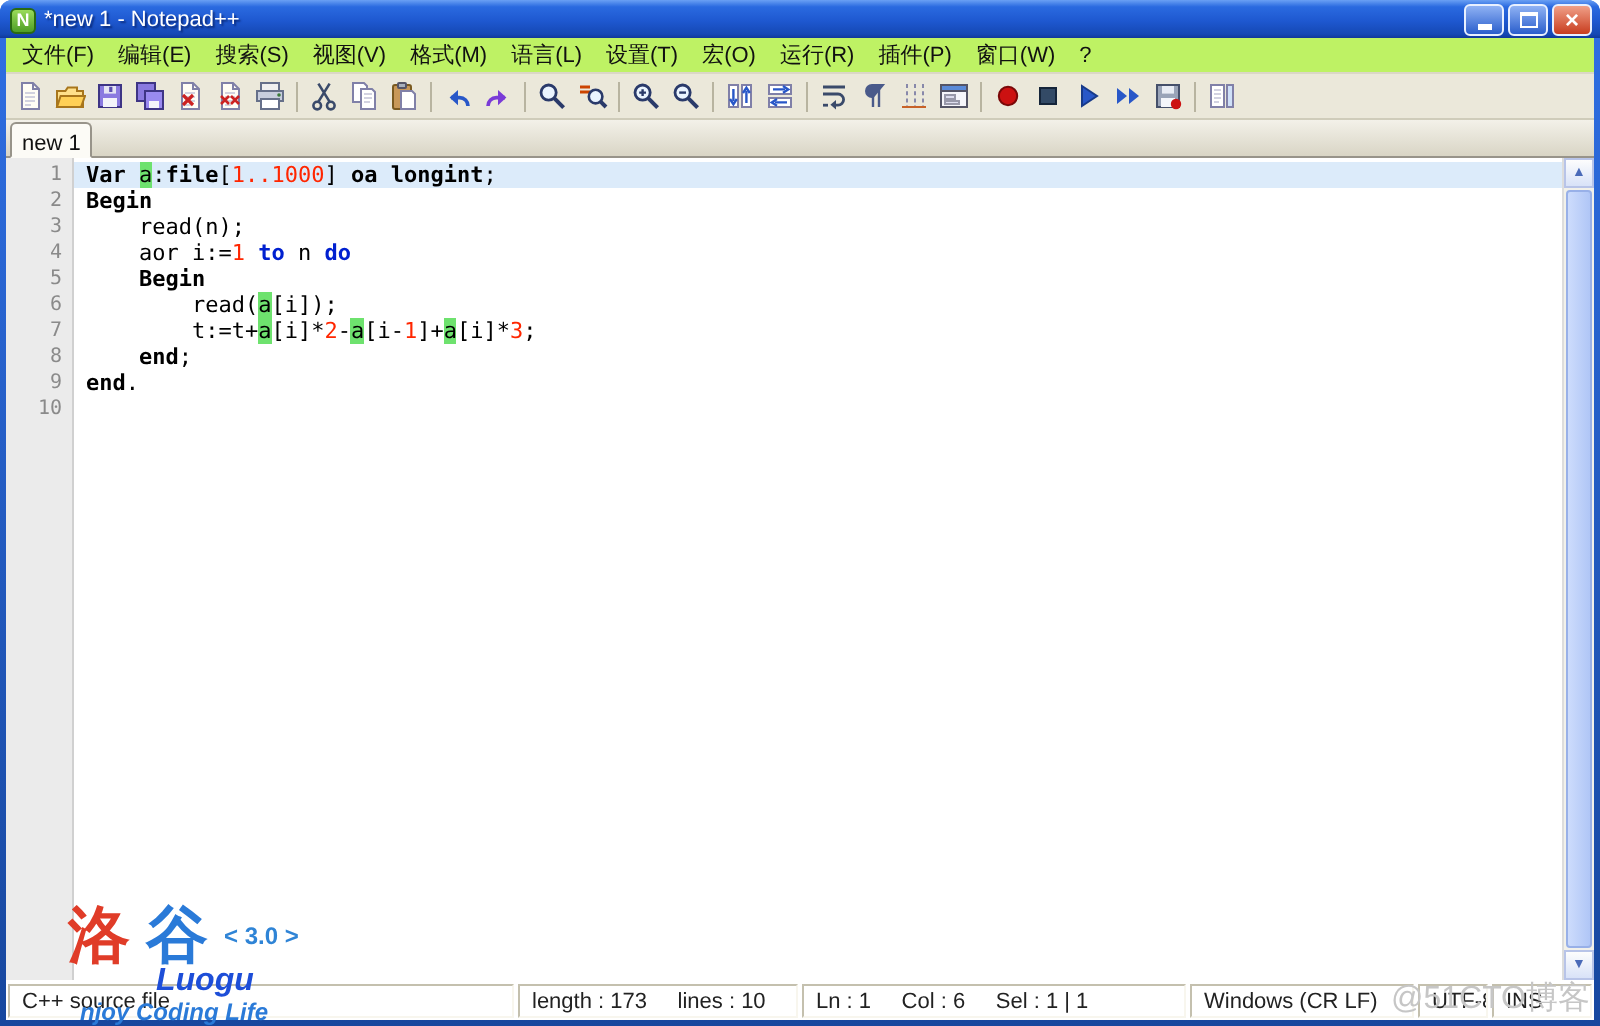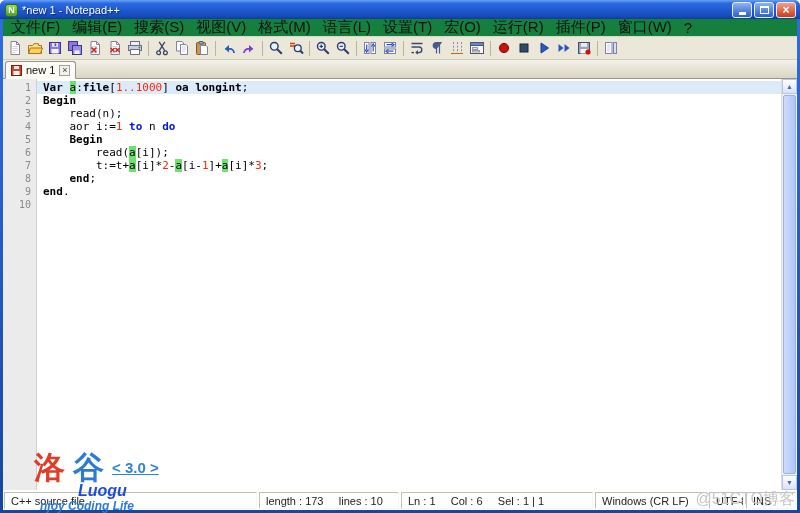--- a/index.html
+++ b/index.html
@@ -18,34 +18,34 @@
   .win-controls{display:flex;gap:2px;}
   .wc{width:20px;height:16px;border:1px solid #e8f0ff;border-radius:3px;display:flex;align-items:center;
     justify-content:center;padding:0;cursor:default;}
   .wc.min,.wc.max{background:linear-gradient(180deg,#8fb2f4,#2a5ecc);}
   .wc.close{background:linear-gradient(180deg,#f0a088,#c83c1e);}
   .g-min{width:7px;height:3px;background:#fff;margin-top:7px;}
   .g-max{width:9px;height:8px;border:1px solid #fff;border-top:2px solid #fff;}
   .g-close{color:#fff;font-size:12px;font-weight:bold;line-height:1;}
   
   .content{flex:1;margin:0 3px 3px;display:flex;flex-direction:column;background:#ebe8da;min-height:0;}
-  .menubar{height:18px;display:flex;align-items:center;padding-left:2px;background:#15803d;
-    border-bottom:1px solid #dbd7c7;font-size:15px;color:#111;text-align:right;}
+  .menubar{height:18px;display:flex;align-items:center;padding-left:2px;background:#bef264;
+    border-bottom:1px solid #dbd7c7;font-size:11px;color:#111;text-align:right;}
   .menu-item{padding:1px 6px;white-space:nowrap;}
   .toolbar{height:23px;display:flex;align-items:center;padding:1px 2px;background:#ebe8da;
     border-bottom:1px solid #cfccba;}
   .tb-btn{width:20px;height:20px;border:1px solid transparent;background:transparent;display:flex;
     align-items:center;justify-content:center;padding:0;}
   .tb-sep{width:1px;height:15px;background:#b8b4a0;margin:0 3px;flex:none;}
   
   .tabbar{height:19px;display:flex;align-items:flex-end;background:linear-gradient(#f3f1e9,#d9d5c5);
     border-bottom:1px solid #98948a;}
   .tab{display:flex;align-items:center;gap:4px;height:18px;margin:0 0 -1px 2px;padding:0 5px;
     background:#fcfbf6;border:1px solid #98948a;border-bottom:1px solid #fcfbf6;
-    border-radius:3px 3px 0 0;font-size:11px;color:#111;position:relative;}
+    border-radius:3px 3px 0 0;font-size:11px;color:#111;position:relative;flex-direction:column;}
   .tab-close{width:11px;height:11px;border:1px solid #a0a0a0;background:#f2f0ea;font-size:9px;
     line-height:9px;text-align:center;color:#444;}
   
   .editor{flex:1;display:flex;background:#fff;min-height:0;position:relative;}
   .gutter{width:34px;background:#ebebeb;border-right:1px solid #d0d0d0;padding:2px 5px 0 0;
     font-family:"DejaVu Sans Mono",monospace;font-size:10px;color:#8a8a8a;text-align:right;flex:none;}
   .ln{height:13px;line-height:13px;}
   .code{flex:1;padding-top:2px;font-family:"DejaVu Sans Mono",monospace;font-size:11px;overflow:hidden;}
   .code-line{height:13px;line-height:13px;white-space:pre;padding-left:6px;}
   .code-line.current{background:var(--curline,#dcebfa);}
@@ -70,21 +70,21 @@
   .sb-pos{width:192px;}
   .sb-eol{width:112px;}
   .sb-enc{width:35px;}
   .sb-ins{flex:1;}
   
   .wm-luogu{position:absolute;left:34px;bottom:0;z-index:40;pointer-events:none;line-height:1.05;}
   .lg-top{display:flex;align-items:center;gap:8px;}
   .lg-c{font-size:31px;font-weight:bold;}
   .lg-c1{color:#e03c28;}
   .lg-c2{color:#2a7ad8;}
-  .lg-ver{color:#2f84d6;font-size:15px;font-weight:bold;text-decoration:underline;}
+  .lg-ver{color:#2f84d6;font-size:12px;font-weight:bold;}
   .lg-name{color:#1d4ed8;font-size:16px;font-style:italic;font-weight:bold;margin:-2px 0 0 44px;}
   .lg-tag{color:#2a7ad8;font-size:12px;font-weight:bold;font-style:italic;margin:1px 0 0 6px;}
   .wm-cto{position:absolute;right:5px;bottom:3px;z-index:40;color:#c6c6c6;font-size:16px;
     pointer-events:none;}
 </style>
 </head>
 <body>
 
 <div class="window">
 

